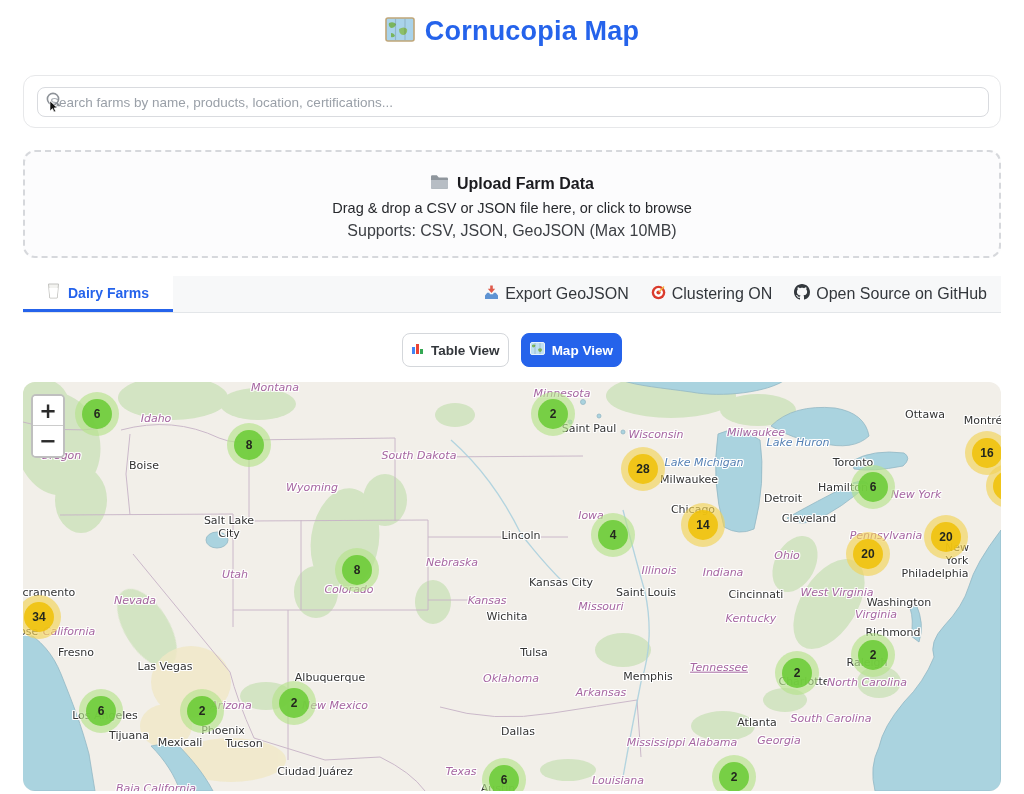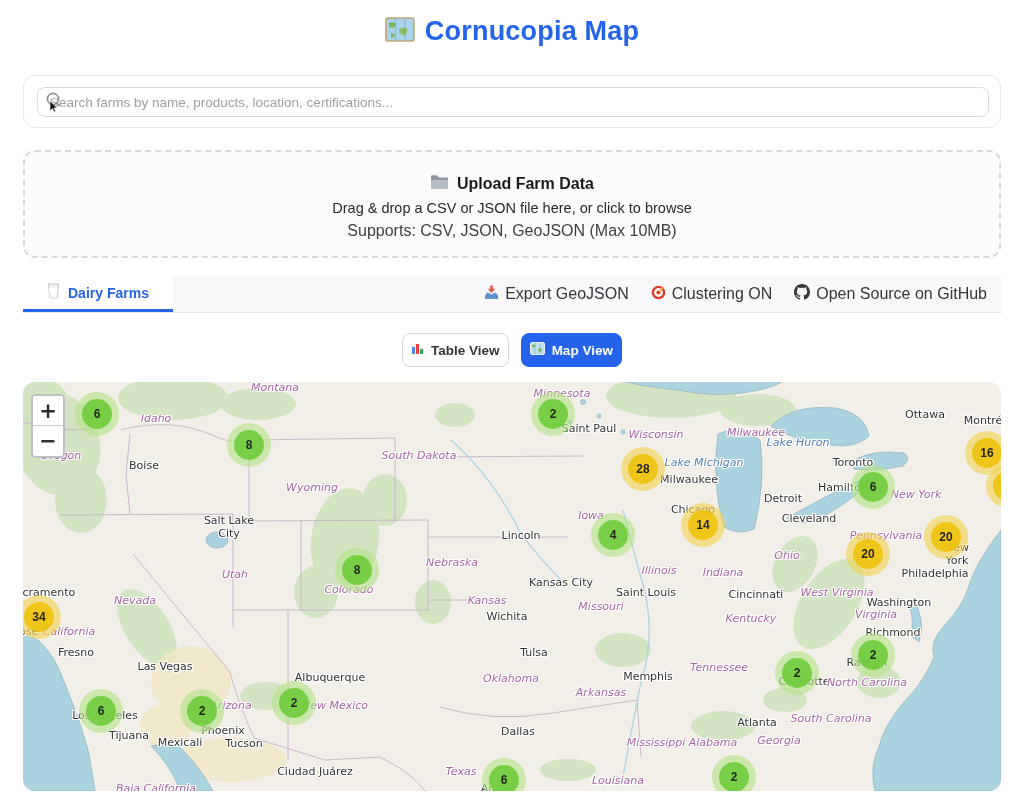--- a/index.html
+++ b/index.html
@@ -397,21 +397,21 @@
       <div class="state-label" style="left: 633px; top: 361px;">Mississippi</div>
       <div class="state-label" style="left: 438px; top: 390px;">Texas</div>
       <div class="state-label" style="left: 595px; top: 399px;">Louisiana</div>
       <div class="state-label" style="left: 733px; top: 51px;">Milwaukee</div>
       <div class="state-label" style="left: 764px; top: 174px;">Ohio</div>
       <div class="state-label" style="left: 863px; top: 154px;">Pennsylvania</div>
       <div class="state-label" style="left: 893px; top: 113px;">New York</div>
       <div class="state-label" style="left: 814px; top: 211px;">West Virginia</div>
       <div class="state-label" style="left: 728px; top: 237px;">Kentucky</div>
       <div class="state-label" style="left: 853px; top: 233px;">Virginia</div>
-      <div class="state-label" style="left: 696px; top: 286px;">Tennessee</div>
+      <div class="state-label" style="left: 696px; top: 286px; text-decoration: underline;">Tennessee</div>
       <div class="state-label" style="left: 844px; top: 301px;">North Carolina</div>
       <div class="state-label" style="left: 808px; top: 337px;">South Carolina</div>
       <div class="state-label" style="left: 690px; top: 361px;">Alabama</div>
       <div class="state-label" style="left: 756px; top: 359px;">Georgia</div>
       <div class="state-label" style="left: 133px; top: 407px;">Baja California</div>
       <div class="water-label" style="left: 681px; top: 81px;">Lake Michigan</div>
       <div class="water-label" style="left: 775px; top: 61px;">Lake Huron</div>
     </div>
 
 </div>

